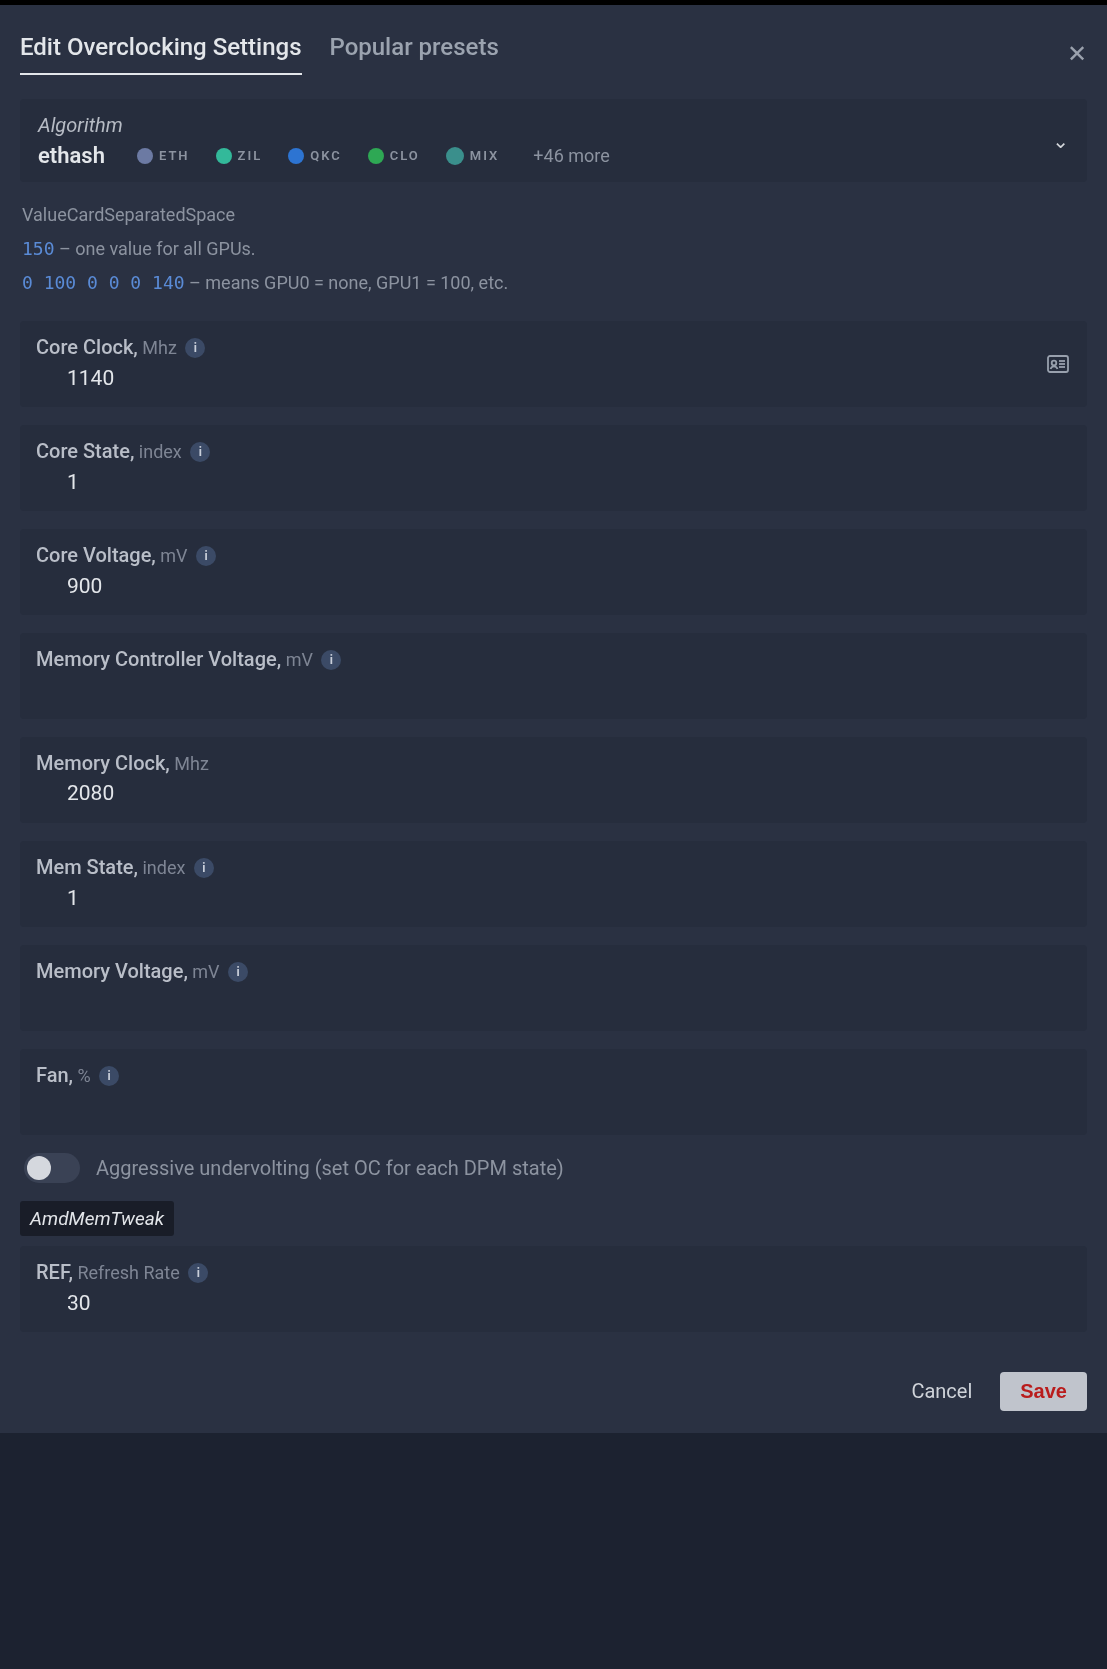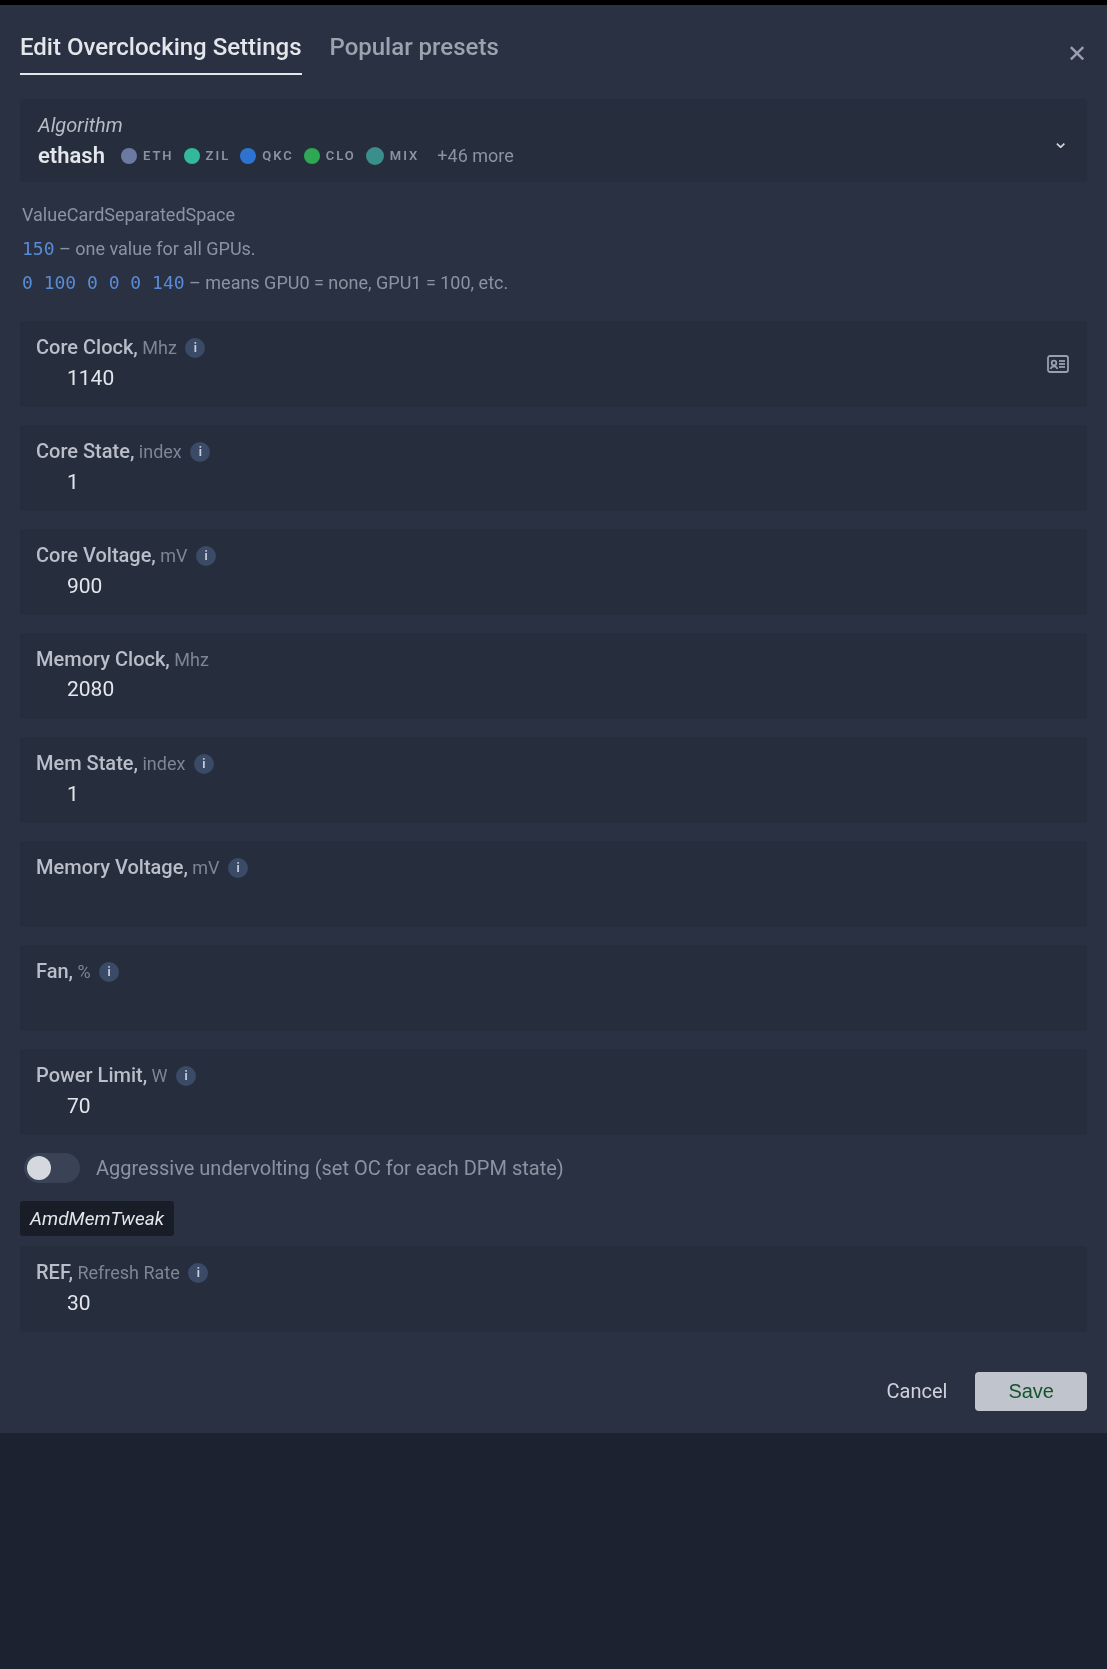--- a/index.html
+++ b/index.html
@@ -43,21 +43,21 @@
     }
     .card {
       background: #262d3d;
       border-radius: 4px;
       padding: 14px 18px;
       margin-bottom: 16px;
       position: relative;
     }
     .algo-label { color: #b6bbc4; font-size: 20px; margin-bottom: 6px; font-style: italic; }
     .algo-row {
-      display: flex; align-items: center; gap: 10px; flex-wrap: wrap;
+      display: flex; align-items: center; gap: 26px; flex-wrap: wrap;
     }
     .algo-name { color: #e3e6ea; font-size: 22px; font-weight: 600; margin-right: 6px; }
     .coin { display: inline-flex; align-items: center; gap: 6px; color: #8c93a0; font-size: 13px; letter-spacing: 2px; font-weight: 600; }
     .coin-dot { width: 16px; height: 16px; border-radius: 50%; display: inline-block; }
     .eth { background: #6c7aa3; }
     .zil { background: #33b99a; }
     .qkc { background: #2d74d2; }
     .clo { background: #2ea854; }
     .mix { background: #3a8f8c; width:18px;height:18px; }
     .more { color: #8c93a0; font-size: 18px; margin-left: 8px; }
@@ -106,22 +106,22 @@
     .section-tag {
       display: inline-block; background: #191d28; color: #e3e6ea;
       padding: 6px 10px; border-radius: 3px; font-size: 19px; margin-bottom: 10px; font-style: italic;
     }
     .footer {
       display: flex; justify-content: flex-end; align-items: center;
       gap: 28px; padding: 22px 0 0 0;
     }
     .btn-cancel { color: #cfd3d9; font-size: 20px; cursor: pointer; }
     .btn-save {
-      background: #c0c4cc; color: #14532d; font-size: 20px; font-weight: 400;
-      border: none; border-radius: 4px; padding: 8px 33px; cursor: pointer;
+      background: #c0c4cc; color: #b91c1c; font-size: 20px; font-weight: 700;
+      border: none; border-radius: 4px; padding: 8px 20px; cursor: pointer;
     }
     .idcard-icon svg { display:block; }
   </style>
 </head>
 <body>
 
 <div class="topbar"></div>
 
 <div class="modal">
 
@@ -196,20 +196,26 @@
     <div class="field-value">1</div>
   </div>
 
   <div class="field-card">
     <span class="field-label">Core Voltage,</span>
     <span class="field-unit">mV</span>
     <span class="info-badge">i</span>
     <div class="field-value">900</div>
   </div>
 
+  <div class="field-card">
+    <span class="field-label">Memory Controller Voltage,</span>
+    <span class="field-unit">mV</span>
+    <span class="info-badge">i</span>
+    <div class="field-value"></div>
+  </div>
 
   <div class="field-card">
     <span class="field-label">Memory Clock,</span>
     <span class="field-unit">Mhz</span>
     <div class="field-value">2080</div>
   </div>
 
   <div class="field-card">
     <span class="field-label">Mem State,</span>
     <span class="field-unit">index</span>
@@ -224,26 +230,20 @@
     <div class="field-value"></div>
   </div>
 
   <div class="field-card">
     <span class="field-label">Fan,</span>
     <span class="field-unit">%</span>
     <span class="info-badge">i</span>
     <div class="field-value"></div>
   </div>
 
-  <div class="field-card">
-    <span class="field-label">Power Limit,</span>
-    <span class="field-unit">W</span>
-    <span class="info-badge">i</span>
-    <div class="field-value">70</div>
-  </div>
 
   <div class="toggle-row">
     <div class="toggle"></div>
     <div class="toggle-label">Aggressive undervolting (set OC for each DPM state)</div>
   </div>
 
   <div class="section-tag">AmdMemTweak</div>
 
   <div class="field-card">
     <span class="field-label">REF,</span>

